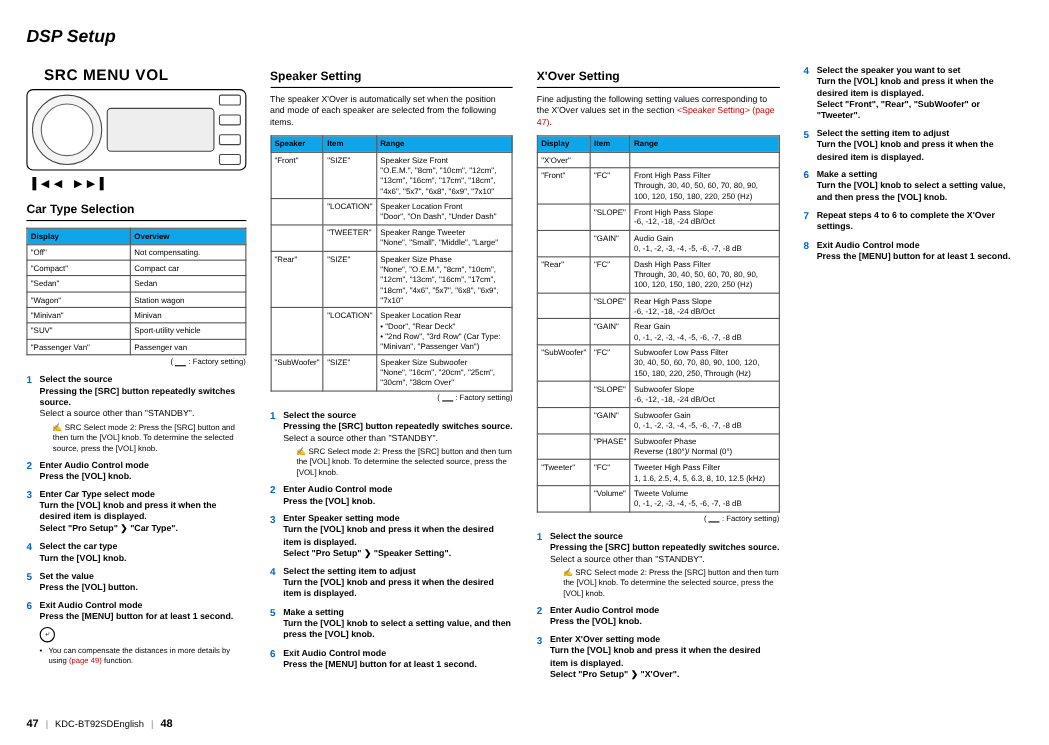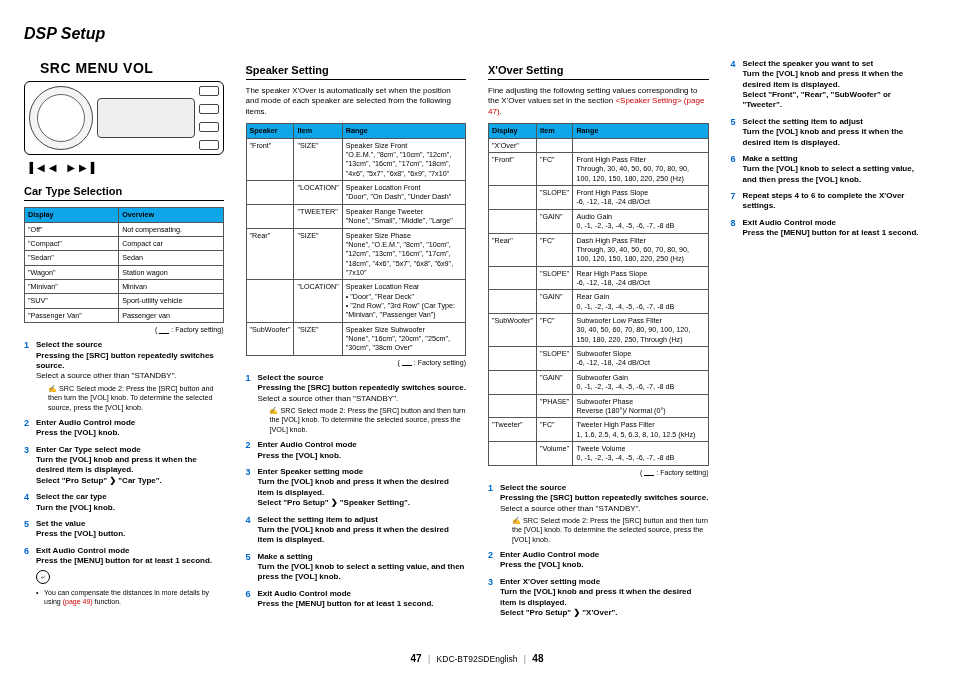--- a/index.html
+++ b/index.html
@@ -63,21 +63,21 @@
   .step-head { font-weight: bold; }
   .step-sub { font-weight: bold; }
   .step-note { font-weight: normal; }
   .icon-circle { display:inline-block; width:14px; height:14px; border:1px solid #000; border-radius:50%; text-align:center; font-size:7px; line-height:12px;}
   .tiny-bullet { font-size:7px; padding-left:8px; position:relative; margin-top:4px;}
   .tiny-bullet::before { content:"•"; position:absolute; left:0; top:0;}
   .xref { color:#c00; }
   .note-line { font-size:7.2px; margin-left:12px; margin-top:2px;}
   .note-line::before { content:"✍ "; }
 
-  .footer { position:absolute; bottom:12px; left:24px; right:24px; display:flex; justify-content:center; font-size:8.5px;}
+  .footer { position:absolute; bottom:12px; left:24px; right:24px; display:flex; justify-content:flex-start; font-size:8.5px;}
   .footer b { font-weight:bold; font-size:10px;}
   .bar { color:#888; margin:0 4px;}
 </style>
 </head>
 <body>
 
 <div class="page-title">DSP Setup</div>
 
 <div class="columns">
 

